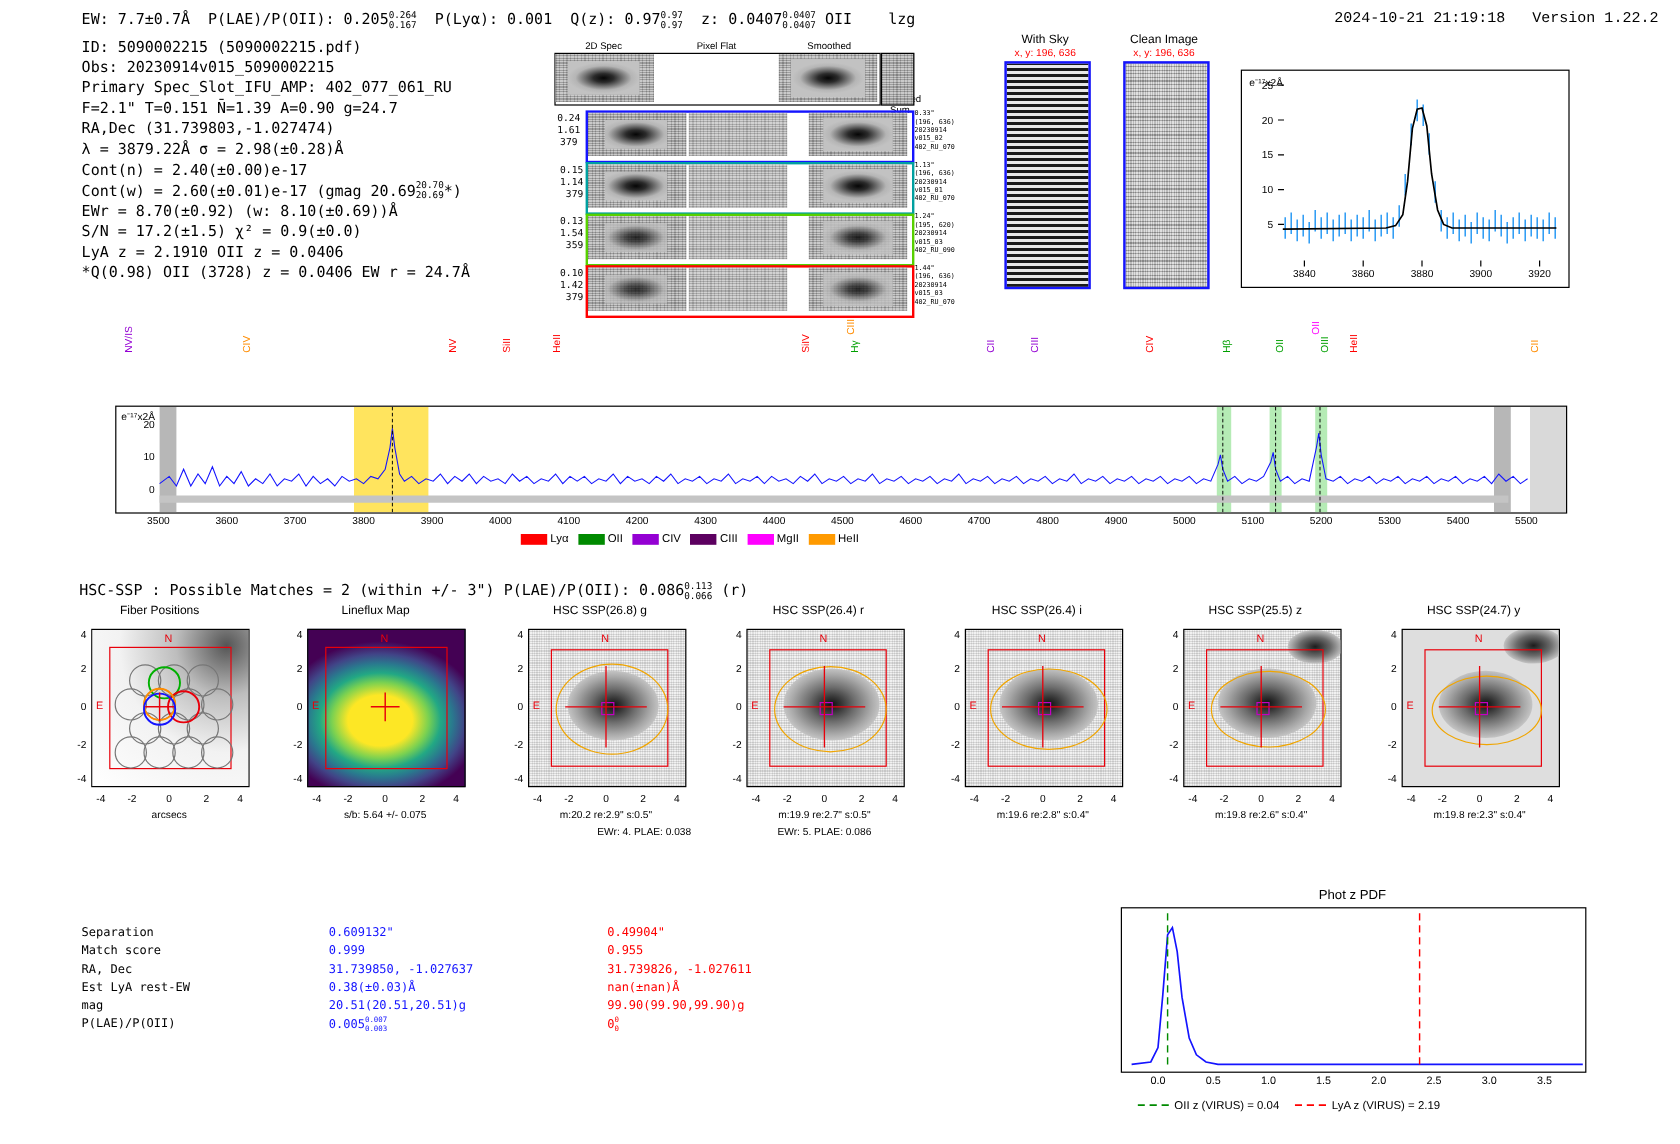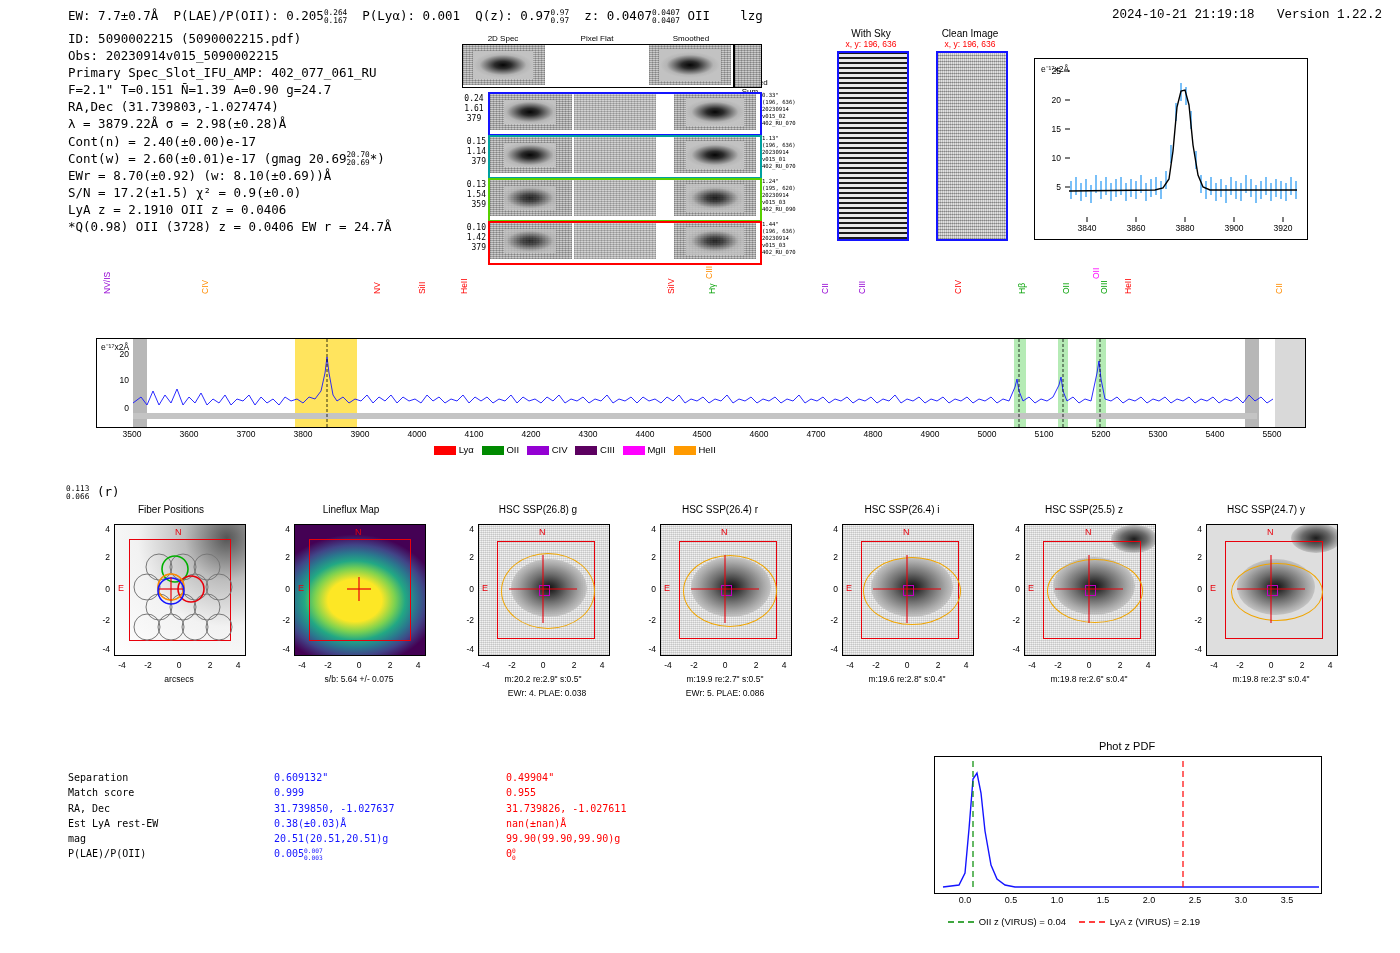--- a/index.html
+++ b/index.html
@@ -328,24 +328,24 @@
     <span class="legend-sq" style="background:#ff0000"></span> <span>Lyα</span>&nbsp;&nbsp;
     <span class="legend-sq" style="background:#008a00"></span> <span>OII</span>&nbsp;&nbsp;
     <span class="legend-sq" style="background:#9400d3"></span> <span>CIV</span>&nbsp;&nbsp;
     <span class="legend-sq" style="background:#5c0060"></span> <span>CIII</span>&nbsp;&nbsp;
     <span class="legend-sq" style="background:#ff00ff"></span> <span>MgII</span>&nbsp;&nbsp;
     <span class="legend-sq" style="background:#ff9a00"></span> <span>HeII</span>
   </div>
 </div>
 
 <div class="abs mono" style="left:66px;top:484px;font-size:12.5px;">
-  <span class="frac"><span>0.113</span><span>0.066</span></span> <span>(r)</span>
-</div>
-
-<div class="abs" style="left:0;top:504px;width:1260px;height:230px;margin-left:38px;">
+  <span>HSC-SSP : Possible Matches = 2 (within +/- 3")  P(LAE)/P(OII): 0.086</span><span class="frac"><span>0.113</span><span>0.066</span></span> <span>(r)</span>
+</div>
+
+<div class="abs" style="left:0;top:504px;width:1260px;height:230px;">
 
   <div class="abs" style="left:48px;top:0;width:170px;">
     <div class="cut-title">Fiber Positions</div>
     <div class="abs" style="left:28px;top:20px;width:130px;height:130px;border:1px solid #000;background:#ffffff;overflow:hidden;">
       <div class="abs" style="left:0;top:0;width:130px;height:130px;background:radial-gradient(circle at 86% 10%, #555 0%, #bdbdbd 26%, #f2f2f2 55%, #ffffff 100%);"></div>
       <div class="abs" style="left:14px;top:14px;width:100px;height:100px;border:1.2px solid #e8000b;"></div>
       <svg width="130" height="130" style="position:absolute;left:0;top:0;">
         <g fill="none" stroke="#777" stroke-width="1">
           <circle cx="44" cy="42" r="13"></circle>
             <circle cx="68" cy="42" r="13"></circle>
@@ -440,21 +440,21 @@
           <text x="26" y="119" text-anchor="end">-2</text>
         <text x="26" y="148" text-anchor="end">-4</text>
         <text x="38" y="164" text-anchor="middle">-4</text>
           <text x="64" y="164" text-anchor="middle">-2</text>
         <text x="95" y="164" text-anchor="middle">0</text>
           <text x="126" y="164" text-anchor="middle">2</text>
         <text x="154" y="164" text-anchor="middle">4</text>
       </g>
     </svg>
     <div class="cut-cap abs" style="left:12px;top:170px;width:166px;">m:20.2  re:2.9" s:0.5"</div>
-    <div class="cut-cap abs" style="left:16px;top:184px;width:166px;">EWr: 4. PLAE: 0.038</div>
+    <div class="cut-cap abs" style="left:0;top:184px;width:166px;text-align:right;">EWr: 4. PLAE: 0.038</div>
   </div>
 
   <div class="abs" style="left:592px;top:0;width:180px;">
     <div class="cut-title" style="width:180px;">HSC SSP(26.4) r</div>
     <div class="abs galnoise" style="left:30px;top:20px;width:130px;height:130px;border:1px solid #000;overflow:hidden;">
       <div class="gal" style="left:30px;top:32px;width:80px;height:60px;"></div>
       <div class="abs" style="left:18px;top:16px;width:96px;height:96px;border:1.2px solid #e8000b;"></div>
       <div class="ell" style="left:22px;top:30px;width:92px;height:70px;"></div>
       <div class="abs" style="left:60px;top:60px;width:9px;height:9px;border:1.2px solid #c400c4;"></div>
       <svg width="130" height="130" style="position:absolute;left:0;top:0;">

